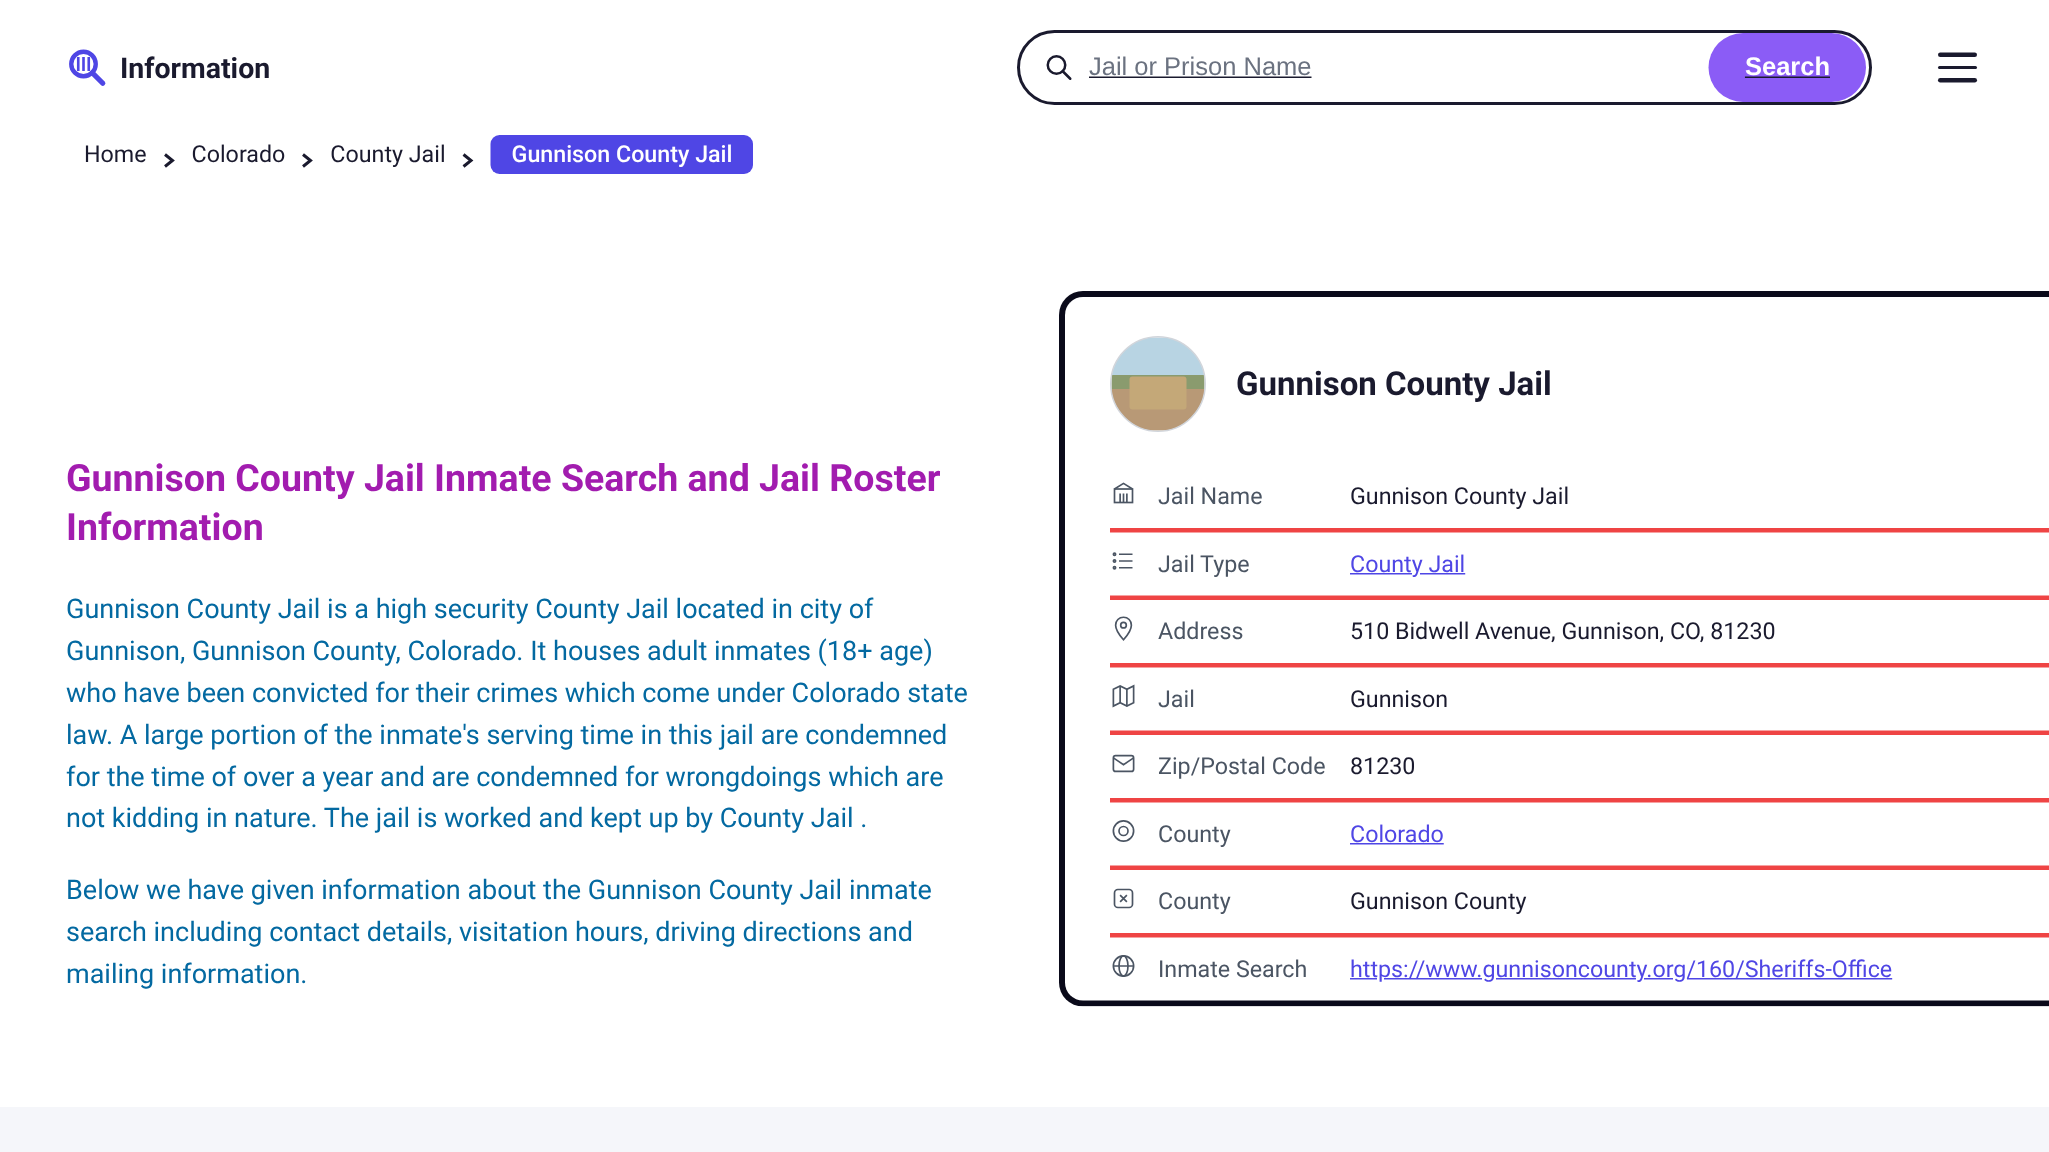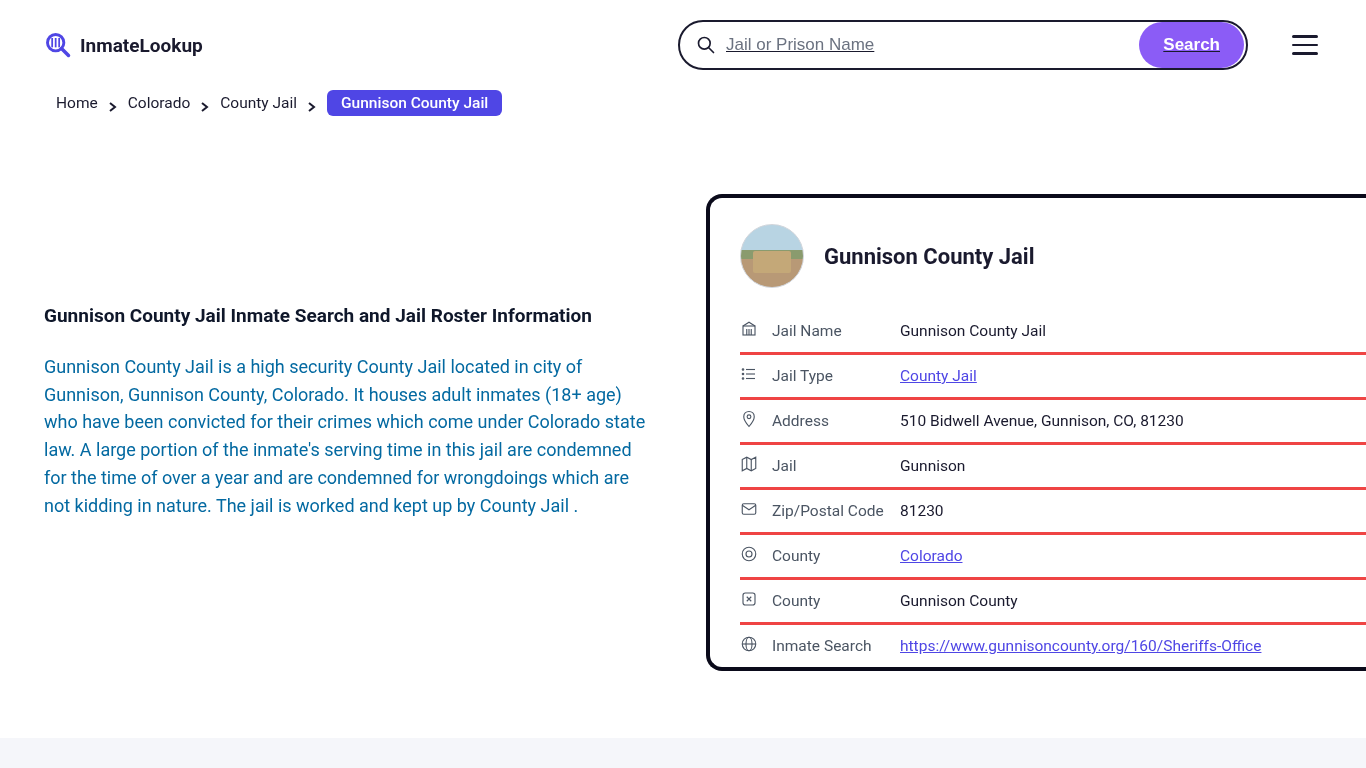--- a/index.html
+++ b/index.html
@@ -123,24 +123,24 @@
     .main {
       display: flex;
       padding: 60px 0 0 44px;
       gap: 0;
     }
     .left-col {
       width: 610px;
       padding-top: 120px;
     }
     .left-col h1 {
-      font-size: 19px;
+      font-size: 25px;
       font-weight: 700;
       line-height: 1.3;
-      color: #0f172a;
+      color: #a21caf;
       margin-bottom: 24px;
     }
     .left-col p {
       font-size: 18px;
       line-height: 1.55;
       color: #0369a1;
       margin-bottom: 20px;
     }
     .right-col {
       flex: 1;
@@ -236,21 +236,21 @@
   <div class="logo">
     <span class="logo-icon">
       <svg viewBox="0 0 24 24" width="28" height="28">
         <circle cx="10" cy="10" r="7" fill="none" stroke="#4f46e5" stroke-width="2.5"></circle>
         <line x1="15" y1="15" x2="21" y2="21" stroke="#4f46e5" stroke-width="3" stroke-linecap="round"></line>
         <line x1="10" y1="6" x2="10" y2="14" stroke="#4f46e5" stroke-width="1.5"></line>
         <line x1="7" y1="6" x2="7" y2="14" stroke="#4f46e5" stroke-width="1.5"></line>
         <line x1="13" y1="6" x2="13" y2="14" stroke="#4f46e5" stroke-width="1.5"></line>
       </svg>
     </span>
-    <span>InmateLookup</span>
+    <span>Information</span>
   </div>
   <div class="header-right">
     <div class="search-wrap">
       <span class="search-icon">
         <svg viewBox="0 0 24 24" width="20" height="20">
           <circle cx="10" cy="10" r="7" fill="none" stroke="#1a1a2e" stroke-width="2"></circle>
           <line x1="15" y1="15" x2="21" y2="21" stroke="#1a1a2e" stroke-width="2" stroke-linecap="round"></line>
         </svg>
       </span>
       <input class="search-input" type="text" placeholder="Jail or Prison Name" style="">
@@ -283,20 +283,21 @@
         <path d="M2 1 L7 5 L2 9" fill="none" stroke="#1a1a2e" stroke-width="2"></path>
       </svg>
   </span>
   <span class="bc-active">Gunnison County Jail</span>
 </div>
 
 <div class="main">
   <div class="left-col">
     <h1>Gunnison County Jail Inmate Search and Jail Roster Information</h1>
     <p>Gunnison County Jail is a high security County Jail located in city of Gunnison, Gunnison County, Colorado. It houses adult inmates (18+ age) who have been convicted for their crimes which come under Colorado state law. A large portion of the inmate's serving time in this jail are condemned for the time of over a year and are condemned for wrongdoings which are not kidding in nature. The jail is worked and kept up by County Jail .</p>
+    <p>Below we have given information about the Gunnison County Jail inmate search including contact details, visitation hours, driving directions and mailing information.</p>
   </div>
   <div class="right-col">
     <div class="card">
       <div class="card-header">
         <div class="avatar"></div>
         <div class="card-title">Gunnison County Jail</div>
       </div>
       <div id="rows-container">
           <div class="info-row">
             <span><svg class="row-icon" viewBox="0 0 24 24">

